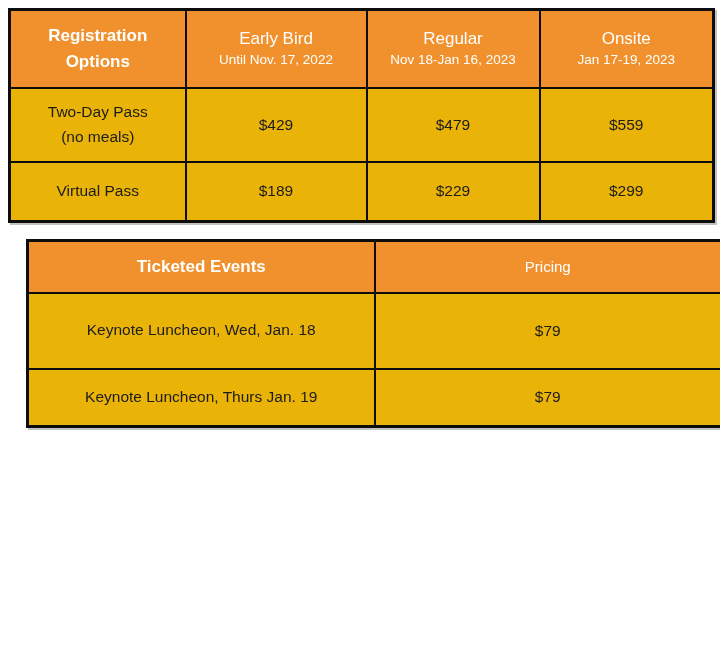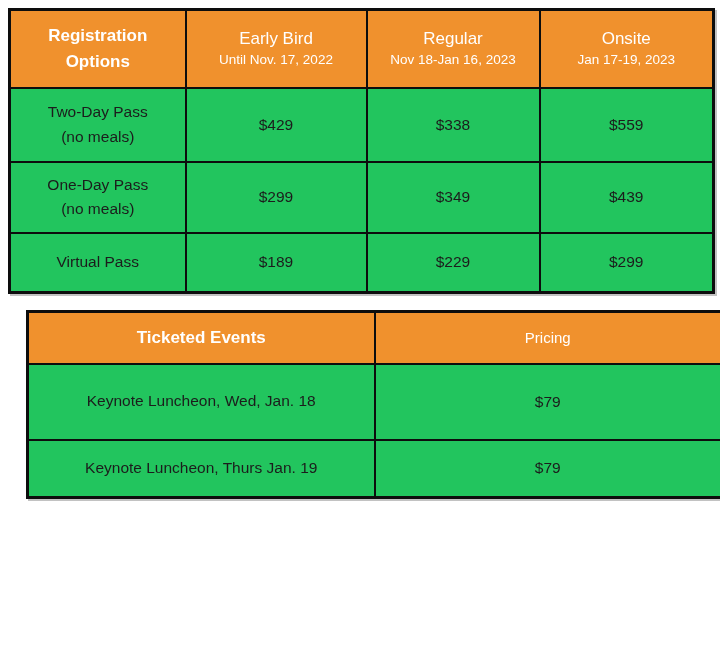--- a/index.html
+++ b/index.html
@@ -10,21 +10,21 @@
     height: 662px;
     font-family: "Liberation Sans", sans-serif;
   }
   .page {
     padding: 8px 8px 0 8px;
   }
   table {
     border-collapse: collapse;
     table-layout: fixed;
     border: 3px solid #0d0d0d;
-    background: #22c55e;
+    background: #eab308;
     box-shadow: 2px 2px 0 #c2c2c2;
   }
   th, td {
     border: 2px solid #0d0d0d;
     text-align: center;
     vertical-align: middle;
     padding: 2px 6px;
     overflow: hidden;
   }
   .orange {
@@ -121,31 +121,22 @@
         </th>
       </tr>
     </thead>
     <tbody>
       <tr class="r0">
         <td>
           <div class="pass-label">Two-Day Pass
 (no meals)</div>
         </td>
         <td class="price">$429</td>
-        <td class="price">$338</td>
+        <td class="price">$479</td>
         <td class="price">$559</td>
-      </tr>
-      <tr class="r1">
-        <td>
-          <div class="pass-label">One-Day Pass
-(no meals)</div>
-        </td>
-        <td class="price">$299</td>
-        <td class="price">$349</td>
-        <td class="price">$439</td>
       </tr>
       <tr class="r2">
         <td>
           <div class="pass-label">Virtual Pass</div>
         </td>
         <td class="price">$189</td>
         <td class="price">$229</td>
         <td class="price">$299</td>
       </tr>
     </tbody>

